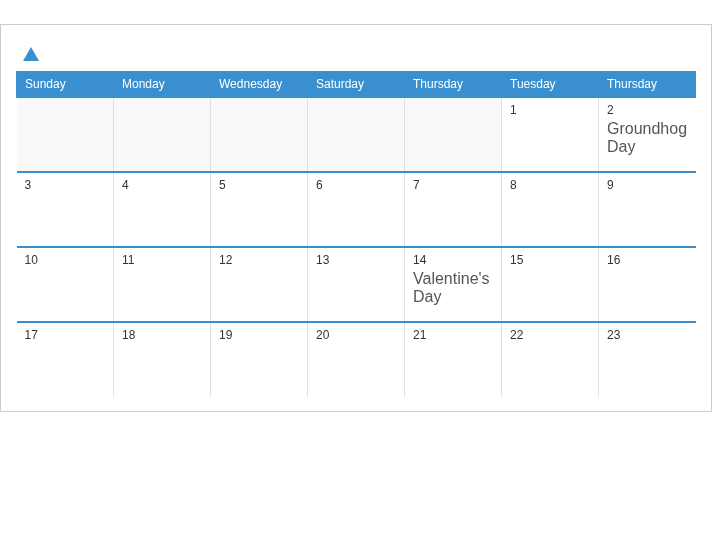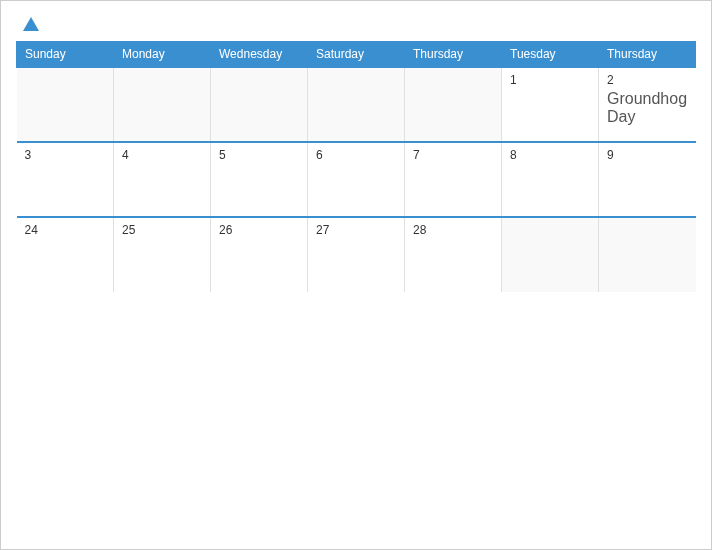--- a/index.html
+++ b/index.html
@@ -7,23 +7,24 @@
     body {
       width: 712px;
       height: 550px;
       font-family: Arial, sans-serif;
       background: #fff;
       overflow: hidden;
     }
 
     .calendar-container {
       width: 712px;
-      height: 550px;
+      height: 388px;
       background: #fff;
-      padding: 18px 15px;
+      padding: 24px 15px;
+      margin-top: 24px;
     }
 
     .header {
       display: flex;
       align-items: center;
       justify-content: space-between;
       margin-bottom: 8px;
       padding: 0 5px;
     }
 
@@ -196,32 +197,60 @@
           </td>
           <td>
             <span class="day-number">8</span>
           </td>
           <td>
             <span class="day-number">9</span>
           </td>
         </tr>
         <tr>
           <td>
-            <span class="day-number">24</span>
-          </td>
-          <td>
-            <span class="day-number">25</span>
-          </td>
-          <td>
-            <span class="day-number">26</span>
-          </td>
-          <td>
-            <span class="day-number">27</span>
-          </td>
-          <td>
-            <span class="day-number">28</span>
-          </td>
-          <td class="empty"></td>
-          <td class="empty"></td>
+            <span class="day-number">10</span>
+          </td>
+          <td>
+            <span class="day-number">11</span>
+          </td>
+          <td>
+            <span class="day-number">12</span>
+          </td>
+          <td>
+            <span class="day-number">13</span>
+          </td>
+          <td>
+            <span class="day-number">14</span>
+            <span class="event-label">Valentine's Day</span>
+          </td>
+          <td>
+            <span class="day-number">15</span>
+          </td>
+          <td>
+            <span class="day-number">16</span>
+          </td>
+        </tr>
+        <tr>
+          <td>
+            <span class="day-number">17</span>
+          </td>
+          <td>
+            <span class="day-number">18</span>
+          </td>
+          <td>
+            <span class="day-number">19</span>
+          </td>
+          <td>
+            <span class="day-number">20</span>
+          </td>
+          <td>
+            <span class="day-number">21</span>
+          </td>
+          <td>
+            <span class="day-number">22</span>
+          </td>
+          <td>
+            <span class="day-number">23</span>
+          </td>
         </tr>
       </tbody>
   </table>
 </div>
 
 </body></html>

